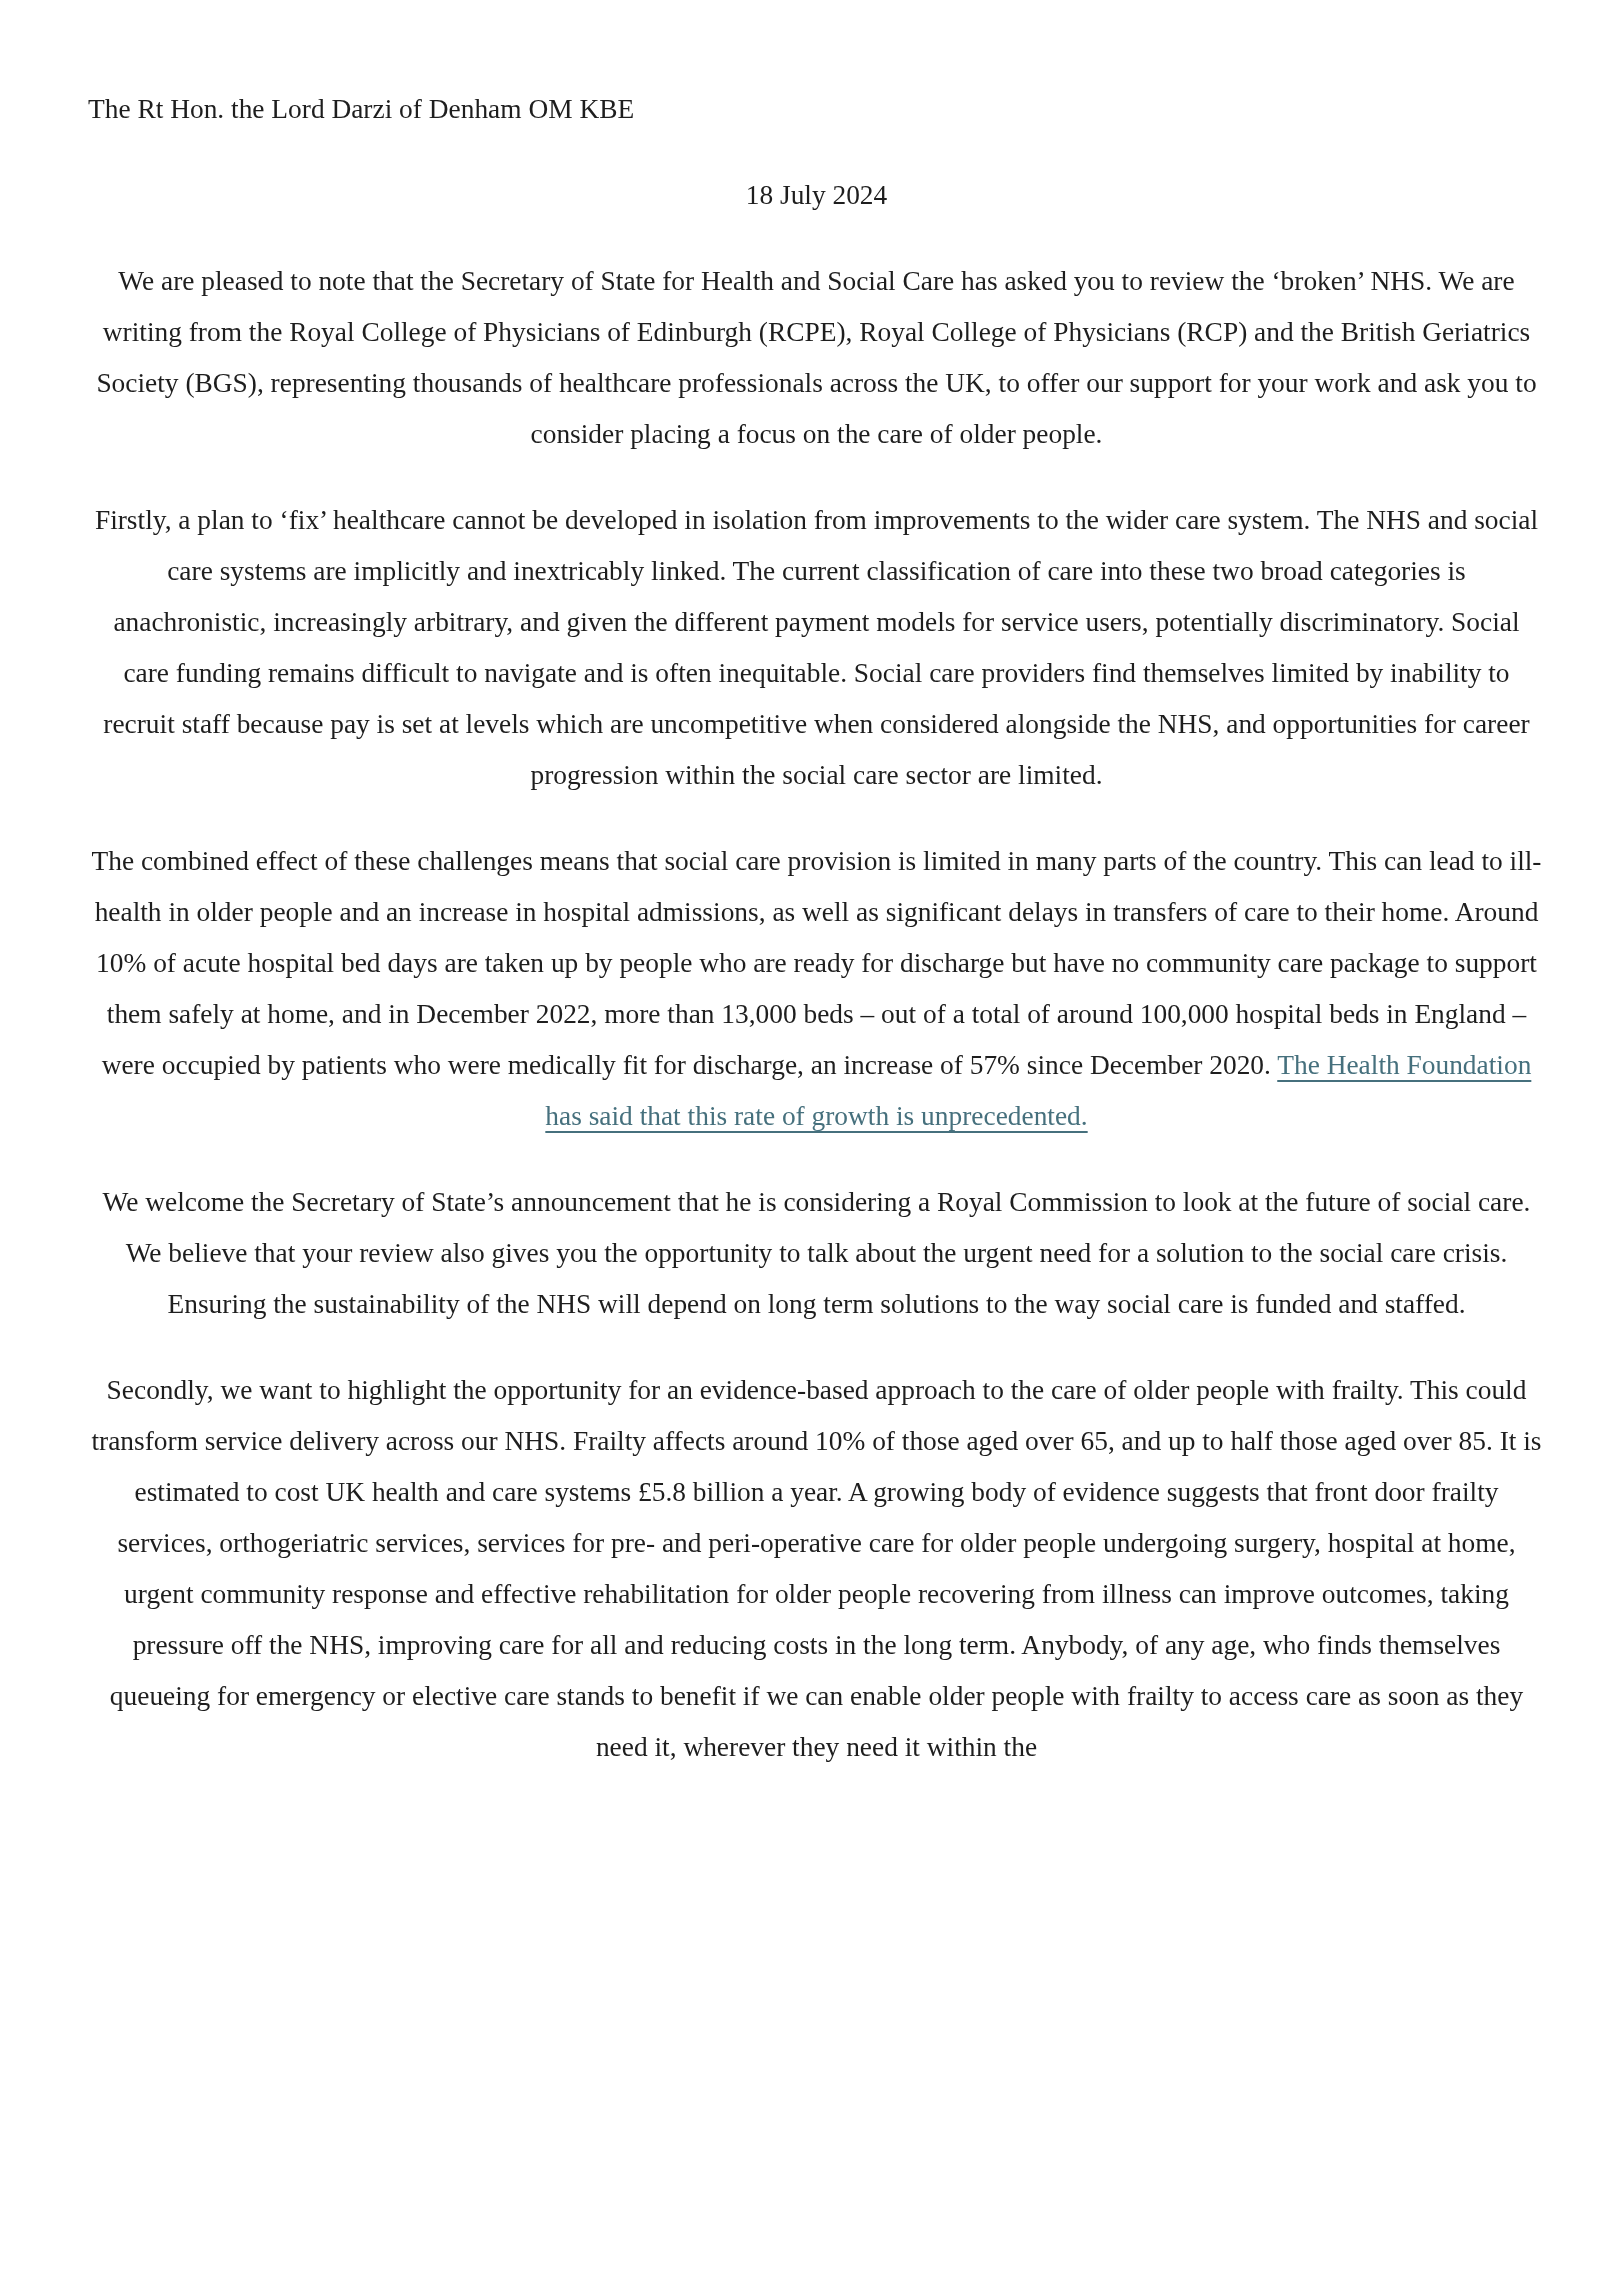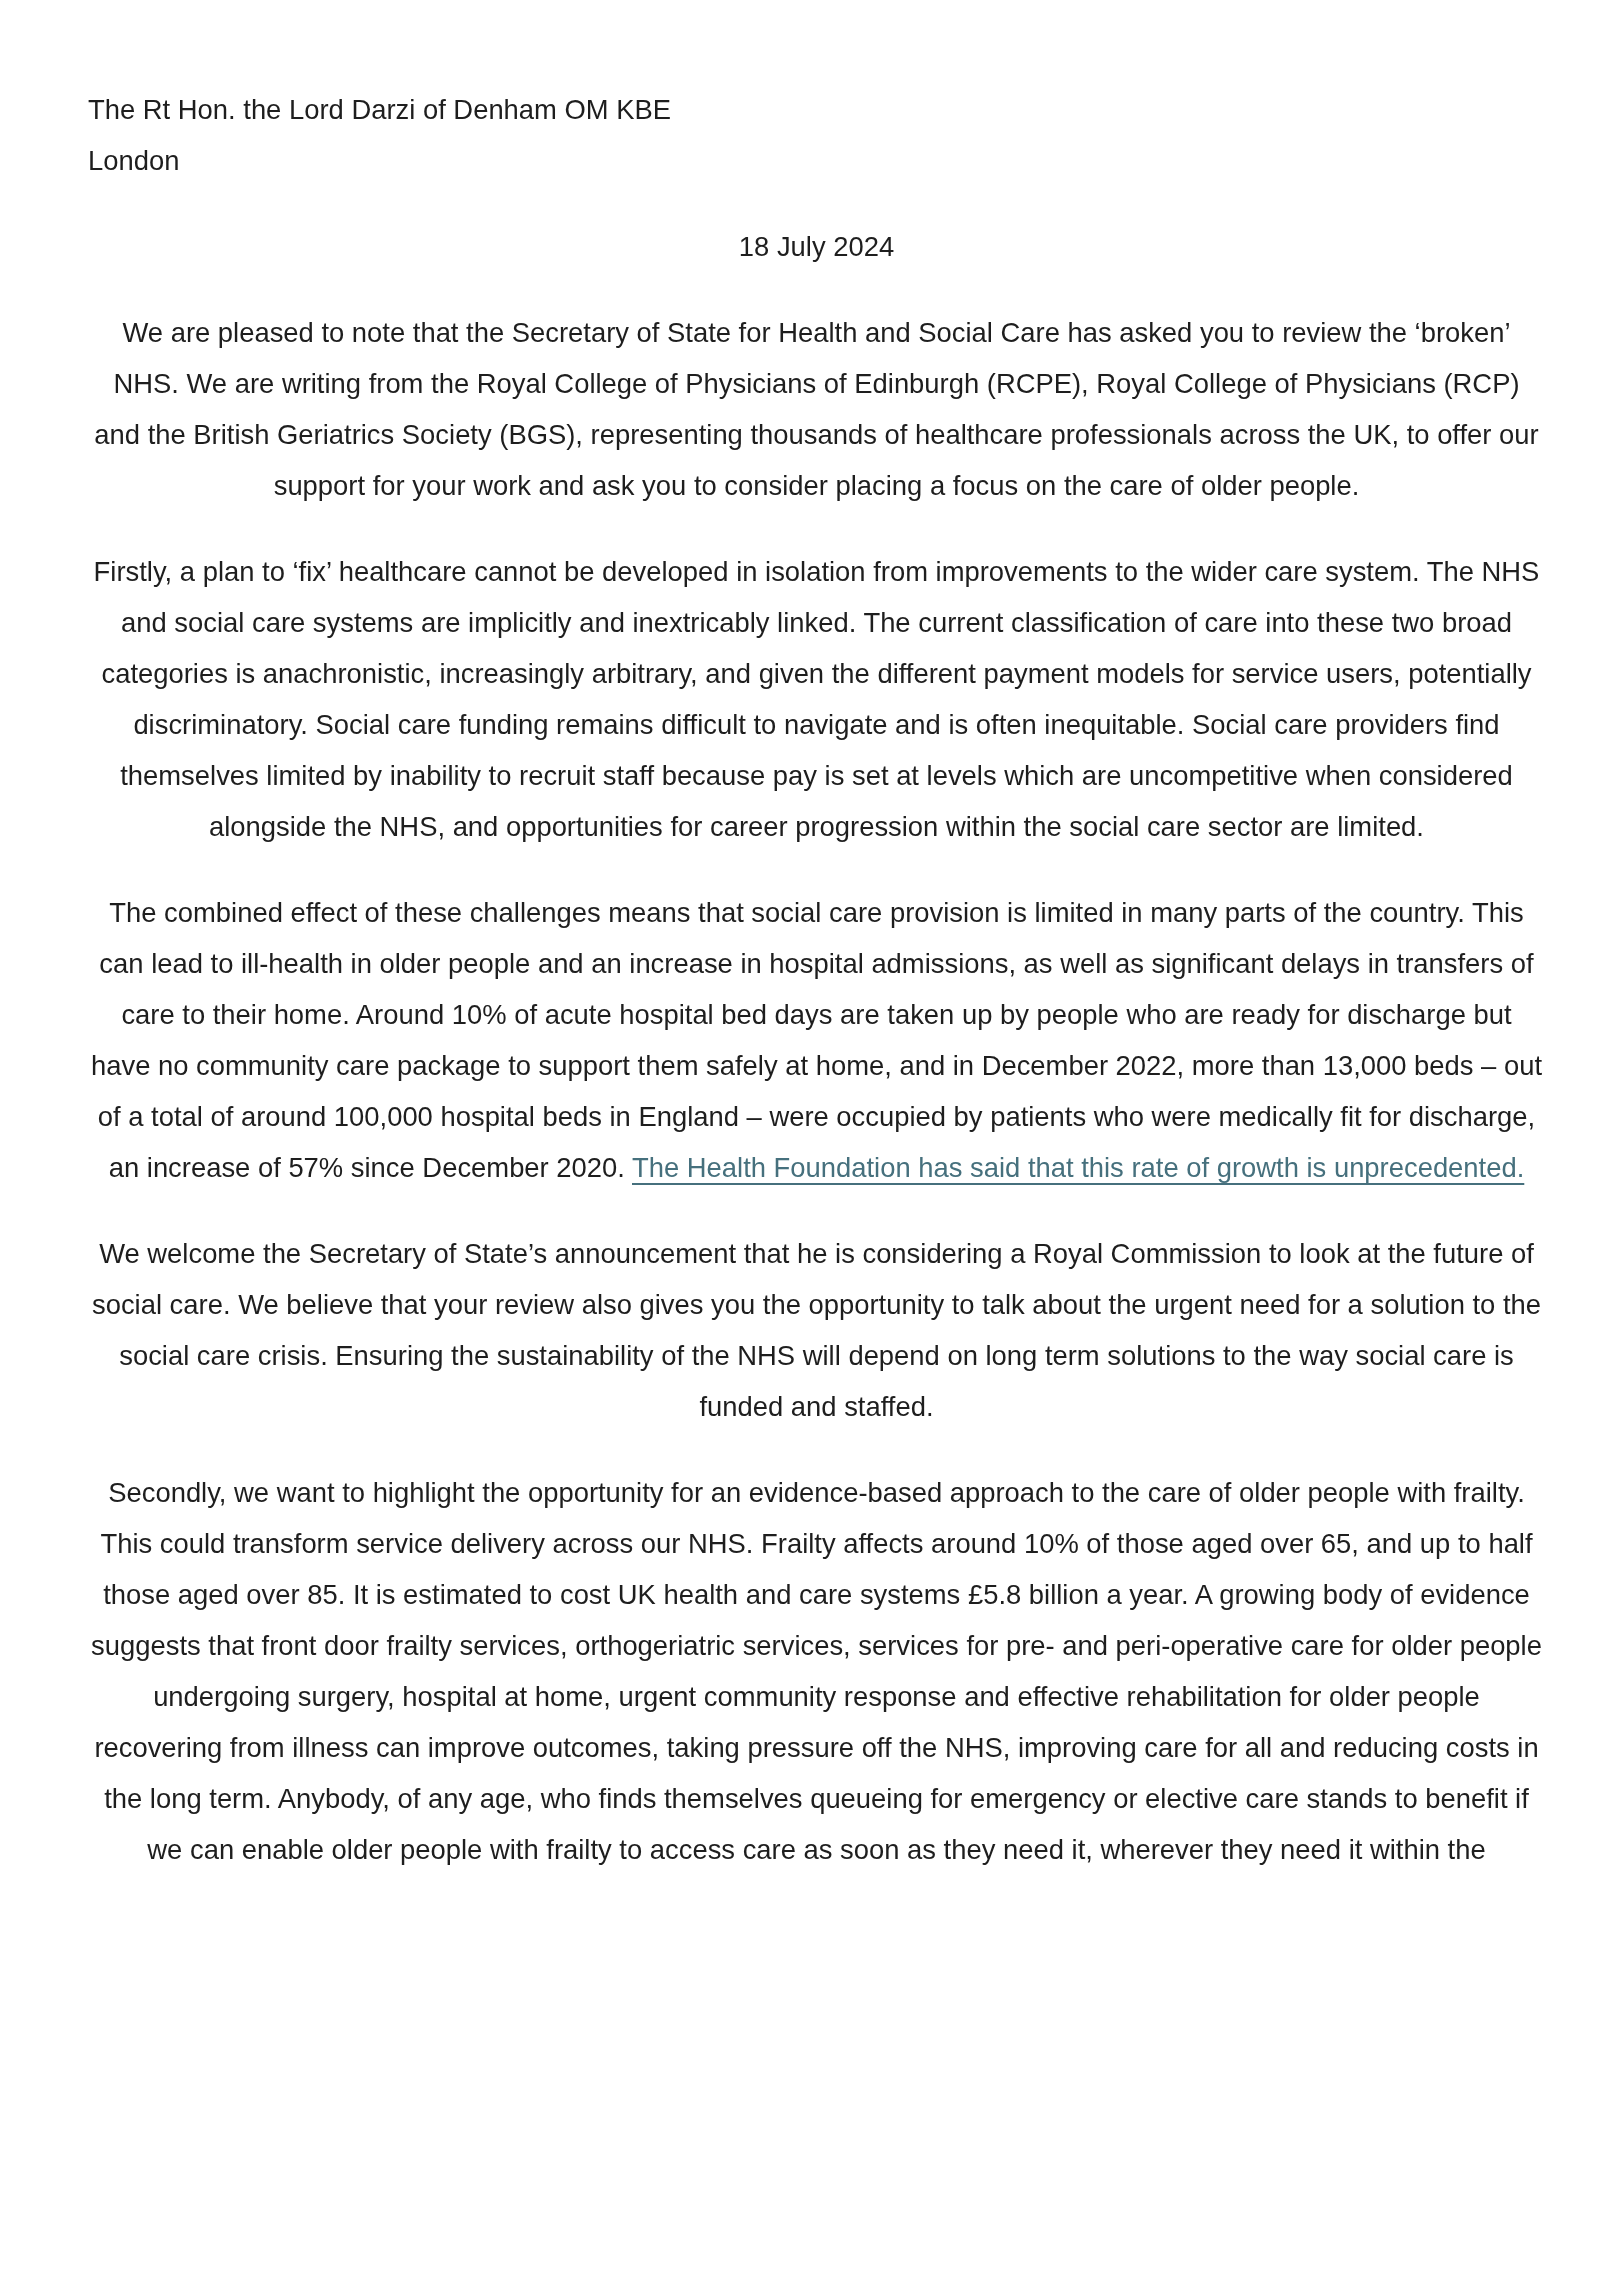--- a/index.html
+++ b/index.html
@@ -7,21 +7,21 @@
     padding: 0;
     background: #ffffff;
   }
   .page {
     position: relative;
     width: 1621px;
     height: 2293px;
     box-sizing: border-box;
     background: #ffffff;
     padding: 84px 76px 0 88px;
-    font-family: Liberation Sans, sans-serif;
+    font-family: Liberation Serif, serif;
     font-size: 27.4px;
     line-height: 51px;
     color: #1e1e1e;
     overflow: hidden;
   }
   .address {
     margin: 0 0 35px 0;
   }
   .page p {
     margin: 0 0 35px 0;
@@ -35,21 +35,20 @@
     cursor: pointer;
   }
 </style>
 </head>
 <body>
 
 <div class="page">
 
   <div class="address">
     <div>The Rt Hon. the Lord Darzi of Denham OM KBE</div>
-    <div>London</div>
   </div>
 
   <p>18 July 2024</p>
 
 
   <p>We are pleased to note that the Secretary of State for Health and Social Care has asked you to review the ‘broken’ NHS. We are writing from the Royal College of Physicians of Edinburgh (RCPE), Royal College of Physicians (RCP) and the British Geriatrics Society (BGS), representing thousands of healthcare professionals across the UK, to offer our support for your work and ask you to consider placing a focus on the care of older people.</p>
 
   <p>Firstly, a plan to ‘fix’ healthcare cannot be developed in isolation from improvements to the wider care system. The NHS and social care systems are implicitly and inextricably linked. The current classification of care into these two broad categories is anachronistic, increasingly arbitrary, and given the different payment models for service users, potentially discriminatory. Social care funding remains difficult to navigate and is often inequitable. Social care providers find themselves limited by inability to recruit staff because pay is set at levels which are uncompetitive when considered alongside the NHS, and opportunities for career progression within the social care sector are limited.</p>
 
   <p><span>The combined effect of these challenges means that social care provision is limited in many parts of the country. This can lead to ill-health in older people and an increase in hospital admissions, as well as significant delays in transfers of care to their home. Around 10% of acute hospital bed days are taken up by people who are ready for discharge but have no community care package to support them safely at home, and in December 2022, more than 13,000 beds – out of a total of around 100,000 hospital beds in England – were occupied by patients who were medically fit for discharge, an increase of 57% since December 2020. </span><a href="#" class="doc-link">The Health Foundation has said that this rate of growth is unprecedented.</a></p>

